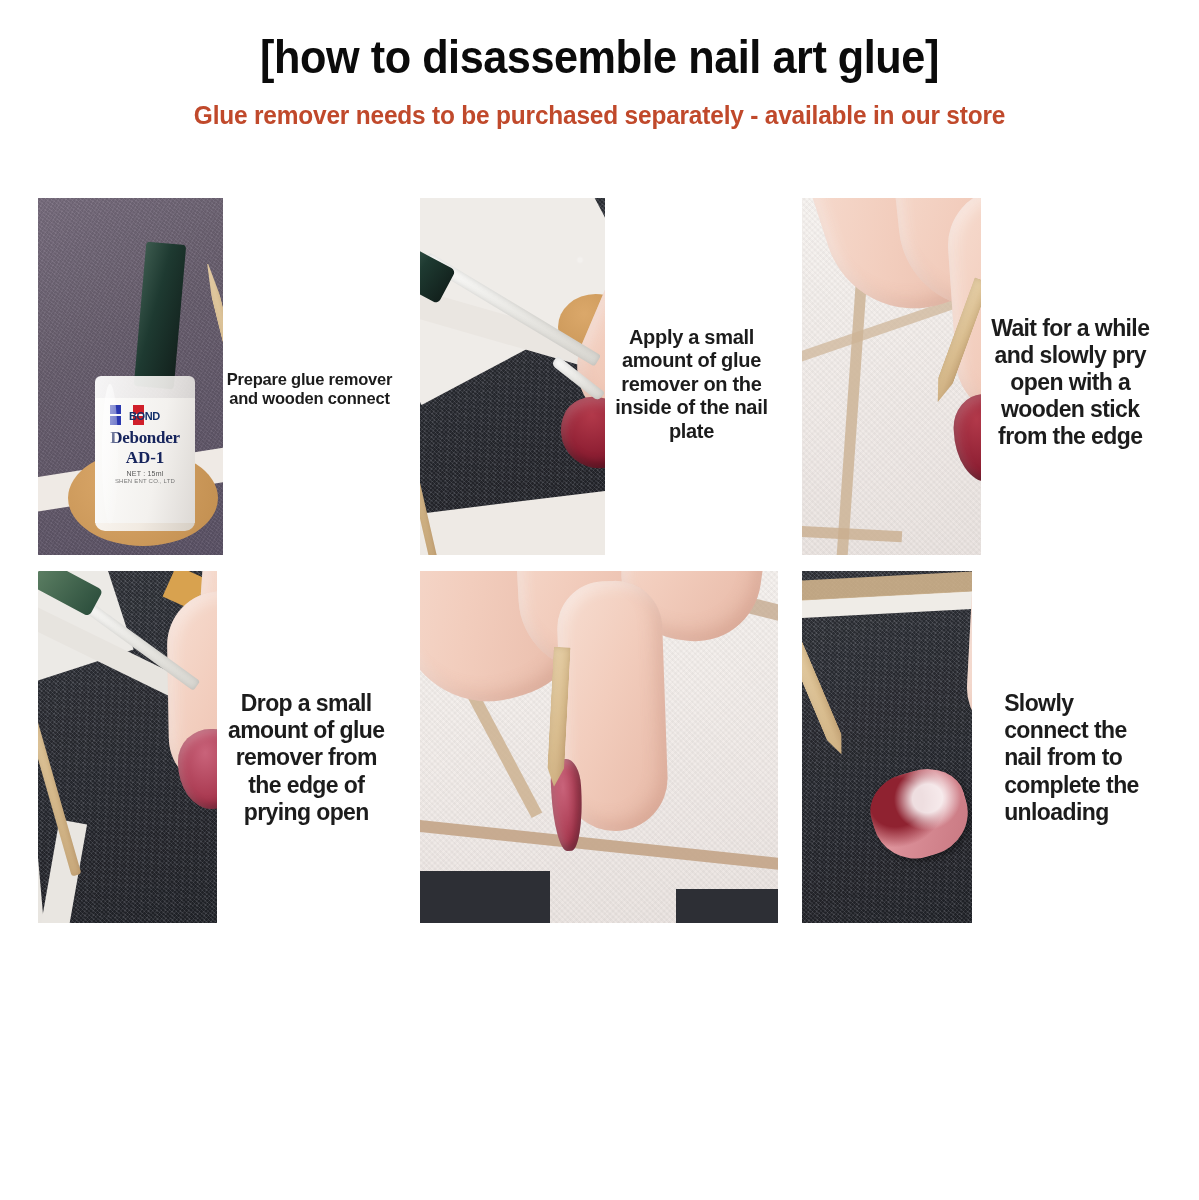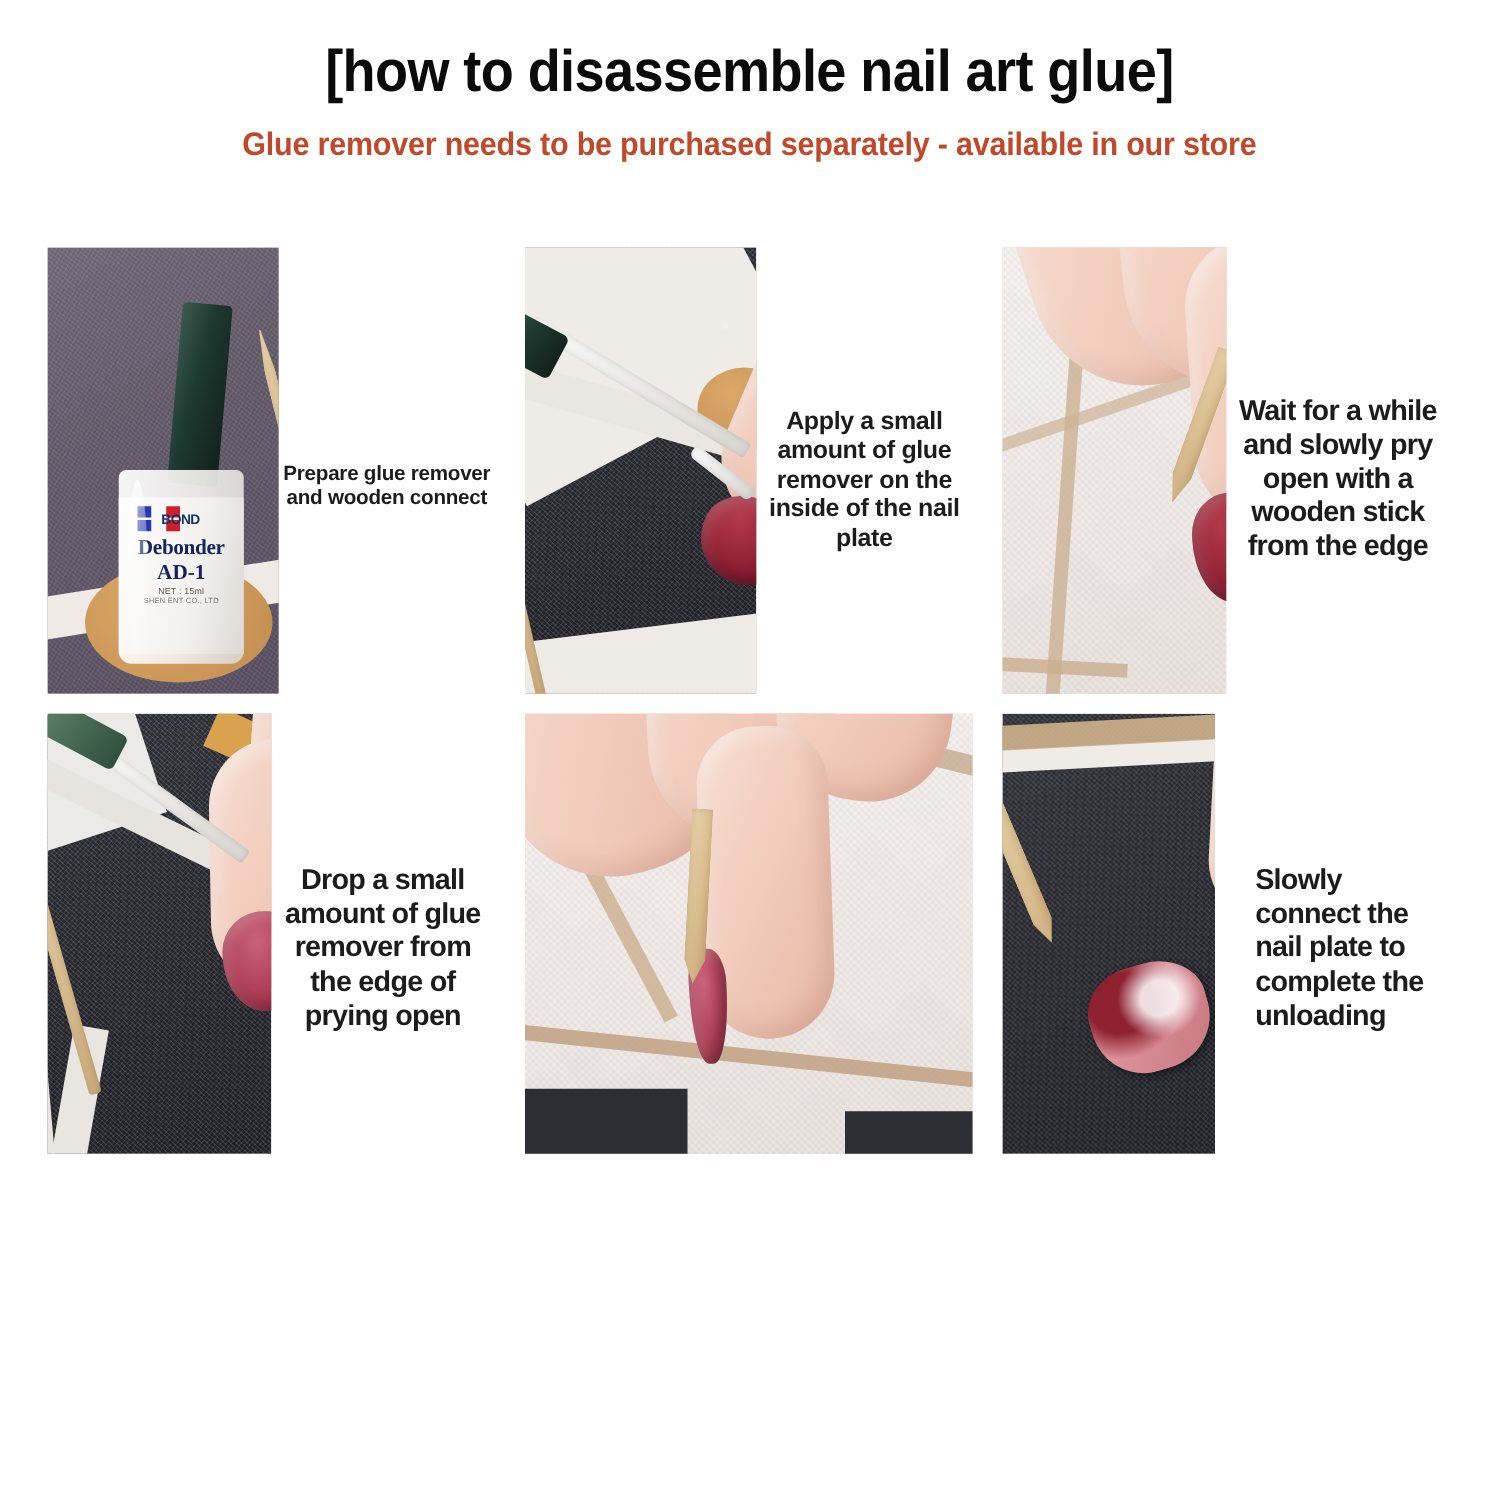--- a/index.html
+++ b/index.html
@@ -383,17 +383,17 @@
           <div class="tan-circle" style="left:312px;top:6px;width:70px;height:64px;"></div>
           <div class="white-band" style="left:300px;top:30px;width:20px;height:110px;background:#efece7;transform:rotate(12deg);"></div>
 
           <div class="finger" style="left:168px;top:-50px;width:106px;height:220px;border-radius:54px;transform:rotate(3deg);"></div>
           <div class="nail-natural" style="left:180px;top:66px;width:76px;height:86px;border-radius:48% 48% 50% 50% / 40% 40% 58% 58%;"></div>
 
           <div class="wood" style="left:8px;top:68px;width:16px;height:120px;transform:rotate(-23deg);clip-path:polygon(0 0,100% 0,100% 84%,50% 100%,0 84%);"></div>
 
           <div class="removed-nail" style="left:70px;top:200px;width:96px;height:86px;transform:rotate(-16deg);"></div>
         </div>
-        <div class="caption cap-b cap-left">Slowly connect the nail plate to complete the unloading</div>
+        <div class="caption cap-b cap-left">Slowly connect the nail from to complete the unloading</div>
       </div>
     </div>
   </div>
 </div>
 
 </body></html>

